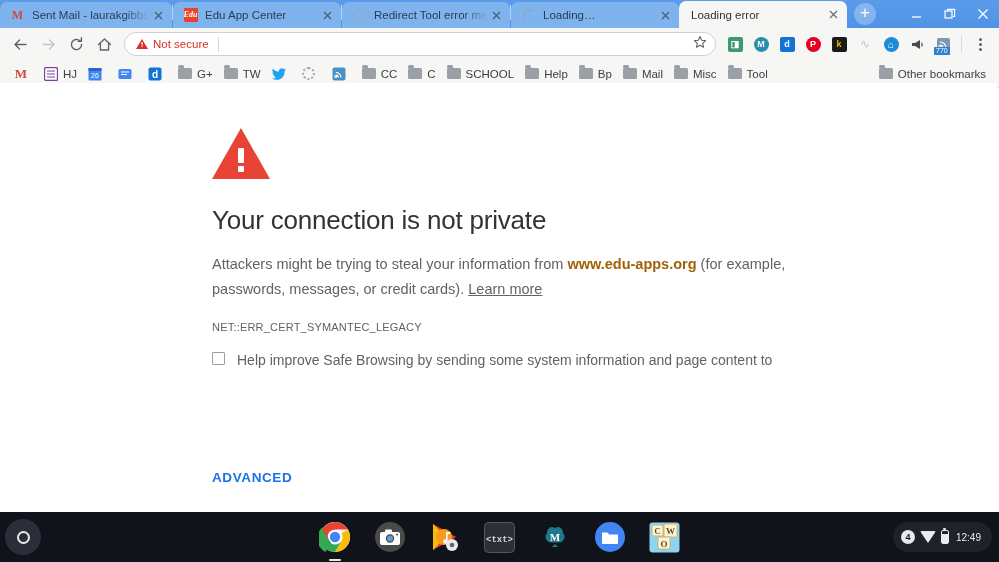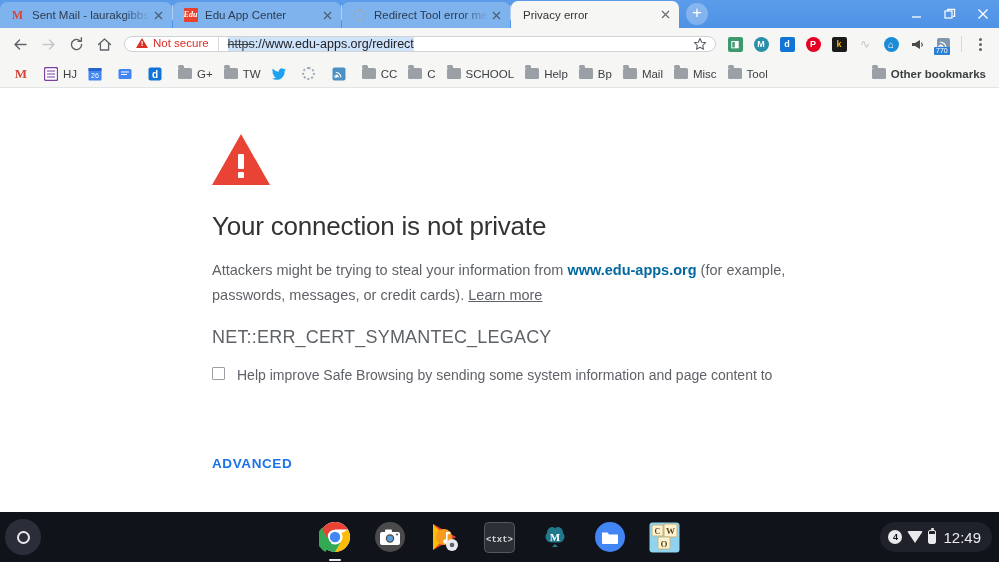--- a/index.html
+++ b/index.html
@@ -115,25 +115,25 @@
     padding: 0 6px;
   }
   .navbtn {
     width: 28px; height: 28px; flex: 0 0 auto;
     display: flex; align-items: center; justify-content: center;
     color: #5f6368;
   }
   .navbtn.disabled { color: #c3c5c8; }
   .omnibox {
     flex: 1 1 auto;
-    height: 16px; margin: 0 6px;
+    height: 24px; margin: 0 6px;
     background: #fff;
     border: 1px solid #cfd3d7;
     border-radius: 12px;
-    display: flex; align-items: flex-start;
+    display: flex; align-items: center;
     padding: 0 8px 0 11px;
     overflow: hidden;
   }
   .notsecure {
     display: flex; align-items: center; flex: 0 0 auto;
     color: #d93025; font-size: 11.5px;
   }
   .warn-tri {
     width: 0; height: 0;
     border-left: 6px solid transparent;
@@ -185,25 +185,25 @@
   .bm { display: flex; align-items: center; height: 22px; padding: 0 5px; flex: 0 0 auto; }
   .bm-ico { width: 16px; height: 16px; margin-right: 4px; display: flex; align-items: center; justify-content: center; flex: 0 0 auto; }
   .bm-label { white-space: nowrap; }
   .folder {
     width: 14px; height: 11px; background: #9aa0a6; border-radius: 1.5px; position: relative;
   }
   .folder::before {
     content: ""; position: absolute; top: -3px; left: 0;
     width: 6px; height: 3px; background: #9aa0a6; border-radius: 1.5px 1.5px 0 0;
   }
-  .bm-other { margin-left: auto; font-weight: bold; }
+  .bm-other { margin-left: auto; }
 
   
   .page {
-    position: absolute; top: 89px; left: 0;
+    position: absolute; top: 83px; left: 0;
     width: 997px; height: 423px;
     background: #fff;
     overflow: hidden;
   }
   .interstitial {
     position: absolute; top: 0; left: 212px;
     width: 575px;
   }
   .big-tri {
     margin-top: 45px;
@@ -235,25 +235,25 @@
     font-weight: normal;
     color: #333;
     letter-spacing: -0.2px;
   }
   p.body {
     margin-top: 16px;
     font-size: 14.5px;
     line-height: 25px;
     color: #5f6368;
   }
-  p.body b { color: #0369a1; font-weight: bold; }
+  p.body b { color: #a16207; font-weight: bold; }
   p.body a { color: #5f6368; text-decoration: underline; }
   .errcode {
     margin-top: 19px;
-    font-size: 18px;
+    font-size: 11px;
     color: #5f6368;
     letter-spacing: .2px;
   }
   .infobox {
     margin-top: 19px;
     background: #eeeeee;
     border-radius: 3px;
     padding: 16px 17px;
     font-size: 14.5px;
     line-height: 26px;
@@ -274,21 +274,21 @@
     margin-top: 2px;
     background: #fff;
   }
   .page-fade {
     position: absolute; left: 0; bottom: 0;
     width: 999px; height: 58px;
     background: linear-gradient(rgba(255,255,255,0), #fff 62%);
     pointer-events: none;
   }
   .actions {
-    position: absolute; left: 212px; top: 456px;
+    position: absolute; left: 212px; top: 470px;
     width: 575px;
     display: flex; align-items: flex-end; justify-content: space-between;
   }
   .advanced {
     color: #1a73e8;
     font-size: 13.5px;
     font-weight: bold;
     letter-spacing: .6px;
   }
   .btn-primary {
@@ -355,21 +355,21 @@
     width: 8px; height: 14px;
     border: 1.5px solid #e8eaed;
     border-radius: 2px;
     position: relative;
     background: linear-gradient(to top, #e8eaed 78%, transparent 78%);
   }
   .battery::before {
     content: ""; position: absolute; top: -3px; left: 1.5px;
     width: 3px; height: 2px; background: #e8eaed; border-radius: 1px;
   }
-  .tray-time { color: #e8eaed; font-size: 15px; margin-left: 2px; }
+  .tray-time { color: #e8eaed; font-size: 10px; margin-left: 2px; }
 </style>
 </head>
 <body>
 
 <div id="app">
 
   <div class="tabstrip">
 
     <div class="tab t0">
       <span class="tab-fav fav-gmail">M</span>
@@ -401,23 +401,34 @@
         </span>
       <span class="tab-title">Redirect Tool error messa</span>
       <span class="tab-close">
         <svg width="9" height="9" viewBox="0 0 9 9">
             <path d="M1 1 L8 8 M8 1 L1 8" stroke="#3c4043" stroke-width="1.2" fill="none"></path>
           </svg>
       </span>
     </div>
     <div class="tab-sep"></div>
 
+    <div class="tab t3">
+      <span class="tab-fav">
+          <span class="spinner-arc"></span>
+        </span>
+      <span class="tab-title">Loading…</span>
+      <span class="tab-close">
+        <svg width="9" height="9" viewBox="0 0 9 9">
+            <path d="M1 1 L8 8 M8 1 L1 8" stroke="#3c4043" stroke-width="1.2" fill="none"></path>
+          </svg>
+      </span>
+    </div>
 
     <div class="tab active t3">
-      <span class="tab-title" style="padding-left:2px">Privacy error</span>
+      <span class="tab-title" style="padding-left:2px">Loading error</span>
       <span class="tab-close">
         <svg width="9" height="9" viewBox="0 0 9 9">
             <path d="M1 1 L8 8 M8 1 L1 8" stroke="#3c4043" stroke-width="1.2" fill="none"></path>
           </svg>
       </span>
     </div>
 
     <div class="newtab">
       <span class="circ">+</span>
     </div>
@@ -464,21 +475,20 @@
           <path d="M2.5 8.5 L8.5 3 L14.5 8.5 M4.4 7.6 V14 H12.6 V7.6" stroke="#5f6368" stroke-width="1.3" fill="none" stroke-linecap="round" stroke-linejoin="round"></path>
         </svg>
     </div>
 
     <div class="omnibox">
       <span class="notsecure">
         <span class="warn-tri"></span>
         <span>Not secure</span>
       </span>
       <span class="om-sep"></span>
-      <span class="url"><span class="url-sel"><span class="scheme">https</span><span>://www.edu-apps.org/redirect</span></span></span>
       <span class="star">
         <svg width="14" height="14" viewBox="0 0 14 14">
             <path d="M7 1.5 L8.7 5.2 L12.6 5.6 L9.7 8.3 L10.5 12.2 L7 10.2 L3.5 12.2 L4.3 8.3 L1.4 5.6 L5.3 5.2 Z" fill="none" stroke="#5f6368" stroke-width="1.1" stroke-linejoin="round"></path>
           </svg>
       </span>
     </div>
 
     <div class="exts">
       <div class="ext">
         <span class="ext-sq" style="background:#3d9970">◨</span>

